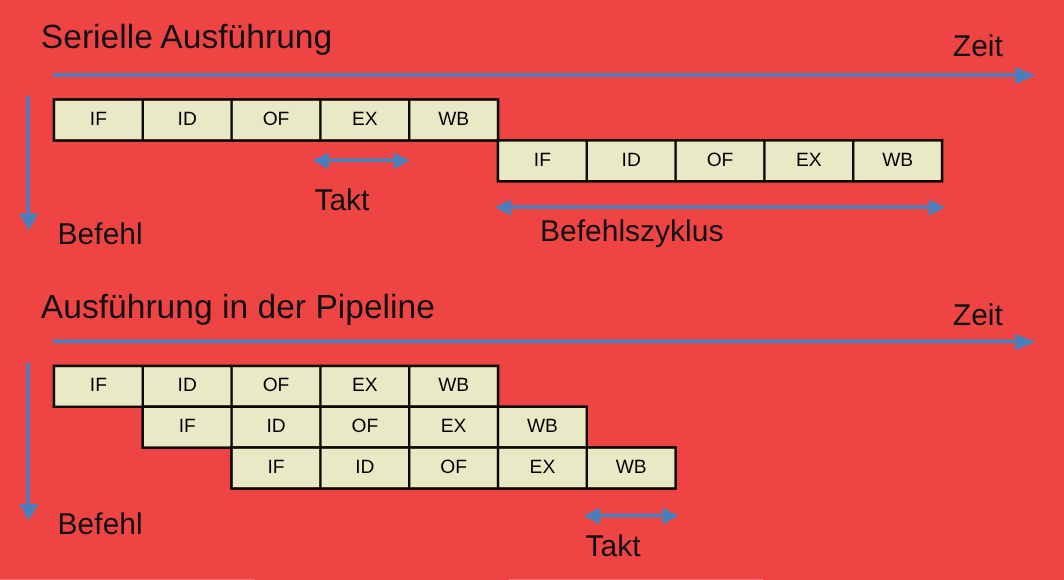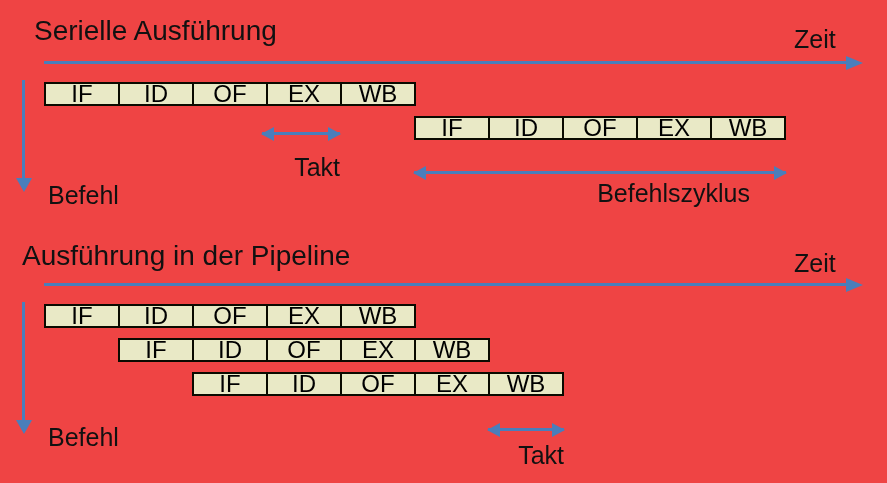--- a/index.html
+++ b/index.html
@@ -30,21 +30,21 @@
     color:var(--text);
     white-space:nowrap;
   }
   .lbl{
     position:absolute;
     font-size:25px;
     line-height:1.1;
     color:var(--text);
     white-space:nowrap;
   }
-  .lbl.centered{text-align:right;}
+  .lbl.centered{text-align:left;}
   
   .h-arrow{
     position:absolute;
     height:3px;
     background:var(--arrow);
   }
   .h-arrow.axis::after{
     content:"";
     position:absolute;
     left:100%;
@@ -100,26 +100,26 @@
   .box-row{
     position:absolute;
     display:flex;
     gap:2px;
     background:var(--box-border);
     border:2px solid var(--box-border);
     width:max-content;
   }
   .box{
     width:72px;
-    height:20px;
+    height:32px;
     background:var(--box-fill);
     display:flex;
     align-items:center;
     justify-content:center;
-    font-size:24px;
+    font-size:16px;
     color:#000;
   }
 </style>
 </head>
 <body>
 
 <div class="stage">
 
   <section>
     <h1 class="title" style="left:34px;top:16px;">Serielle Ausführung</h1>
@@ -151,21 +151,21 @@
     <div class="lbl centered" style="left:262px;top:154px;width:78px;">Takt</div>
 
     <div class="lbl" style="left:48px;top:182px;">Befehl</div>
 
     <div class="h-arrow double" style="left:414px;top:171px;width:372px;"></div>
 
     <div class="lbl centered" style="left:450px;top:180px;width:300px;">Befehlszyklus</div>
   </section>
 
   <section>
-    <h1 class="title" style="left:22px;top:241px;">Ausführung in der Pipeline</h1>
+    <h1 class="title" style="left:34px;top:241px;">Ausführung in der Pipeline</h1>
 
     <div class="lbl" style="left:794px;top:250px;">Zeit</div>
 
     <div class="h-arrow axis" style="left:44px;top:283px;width:802px;"></div>
 
     <div class="v-arrow" style="left:22px;top:302px;height:120px;"></div>
 
     <div class="box-row" style="left:44px;top:304px;">
         <div class="box">IF</div>
         <div class="box">ID</div>

